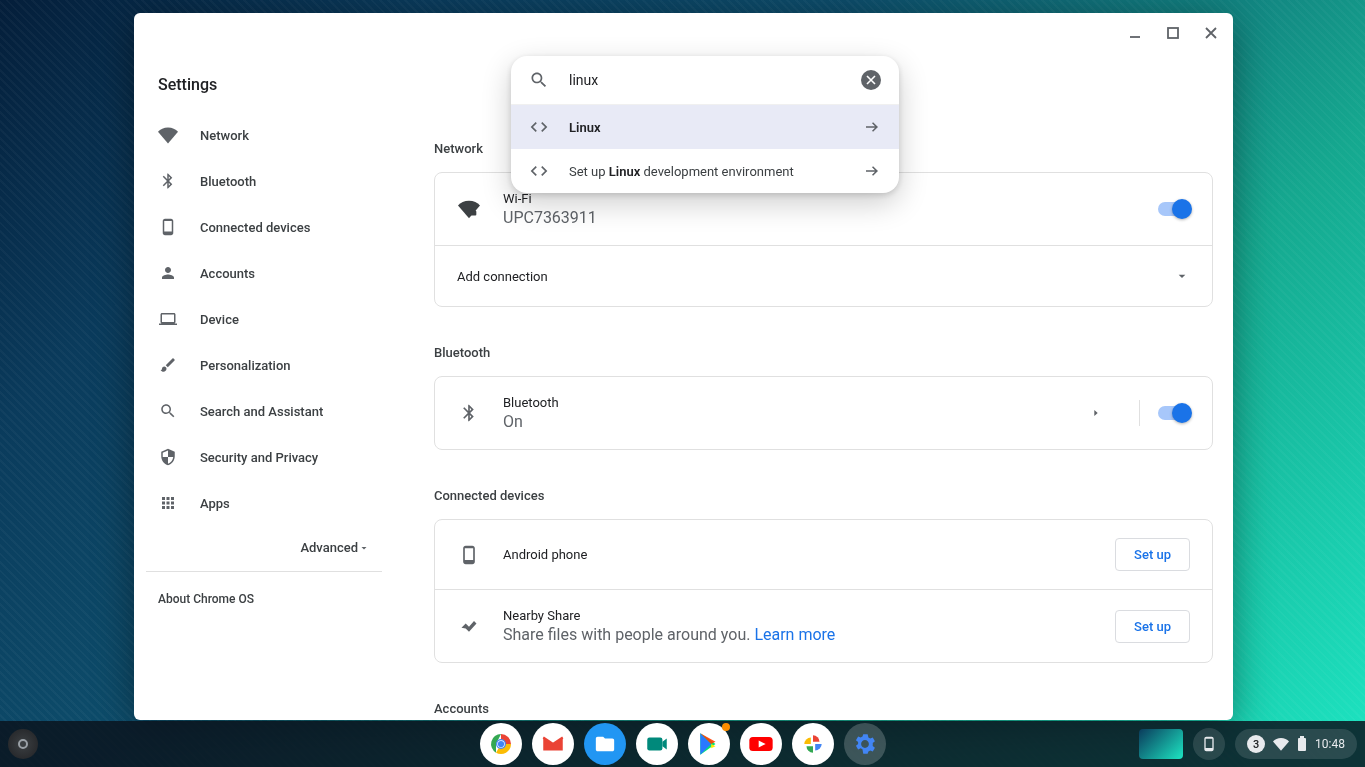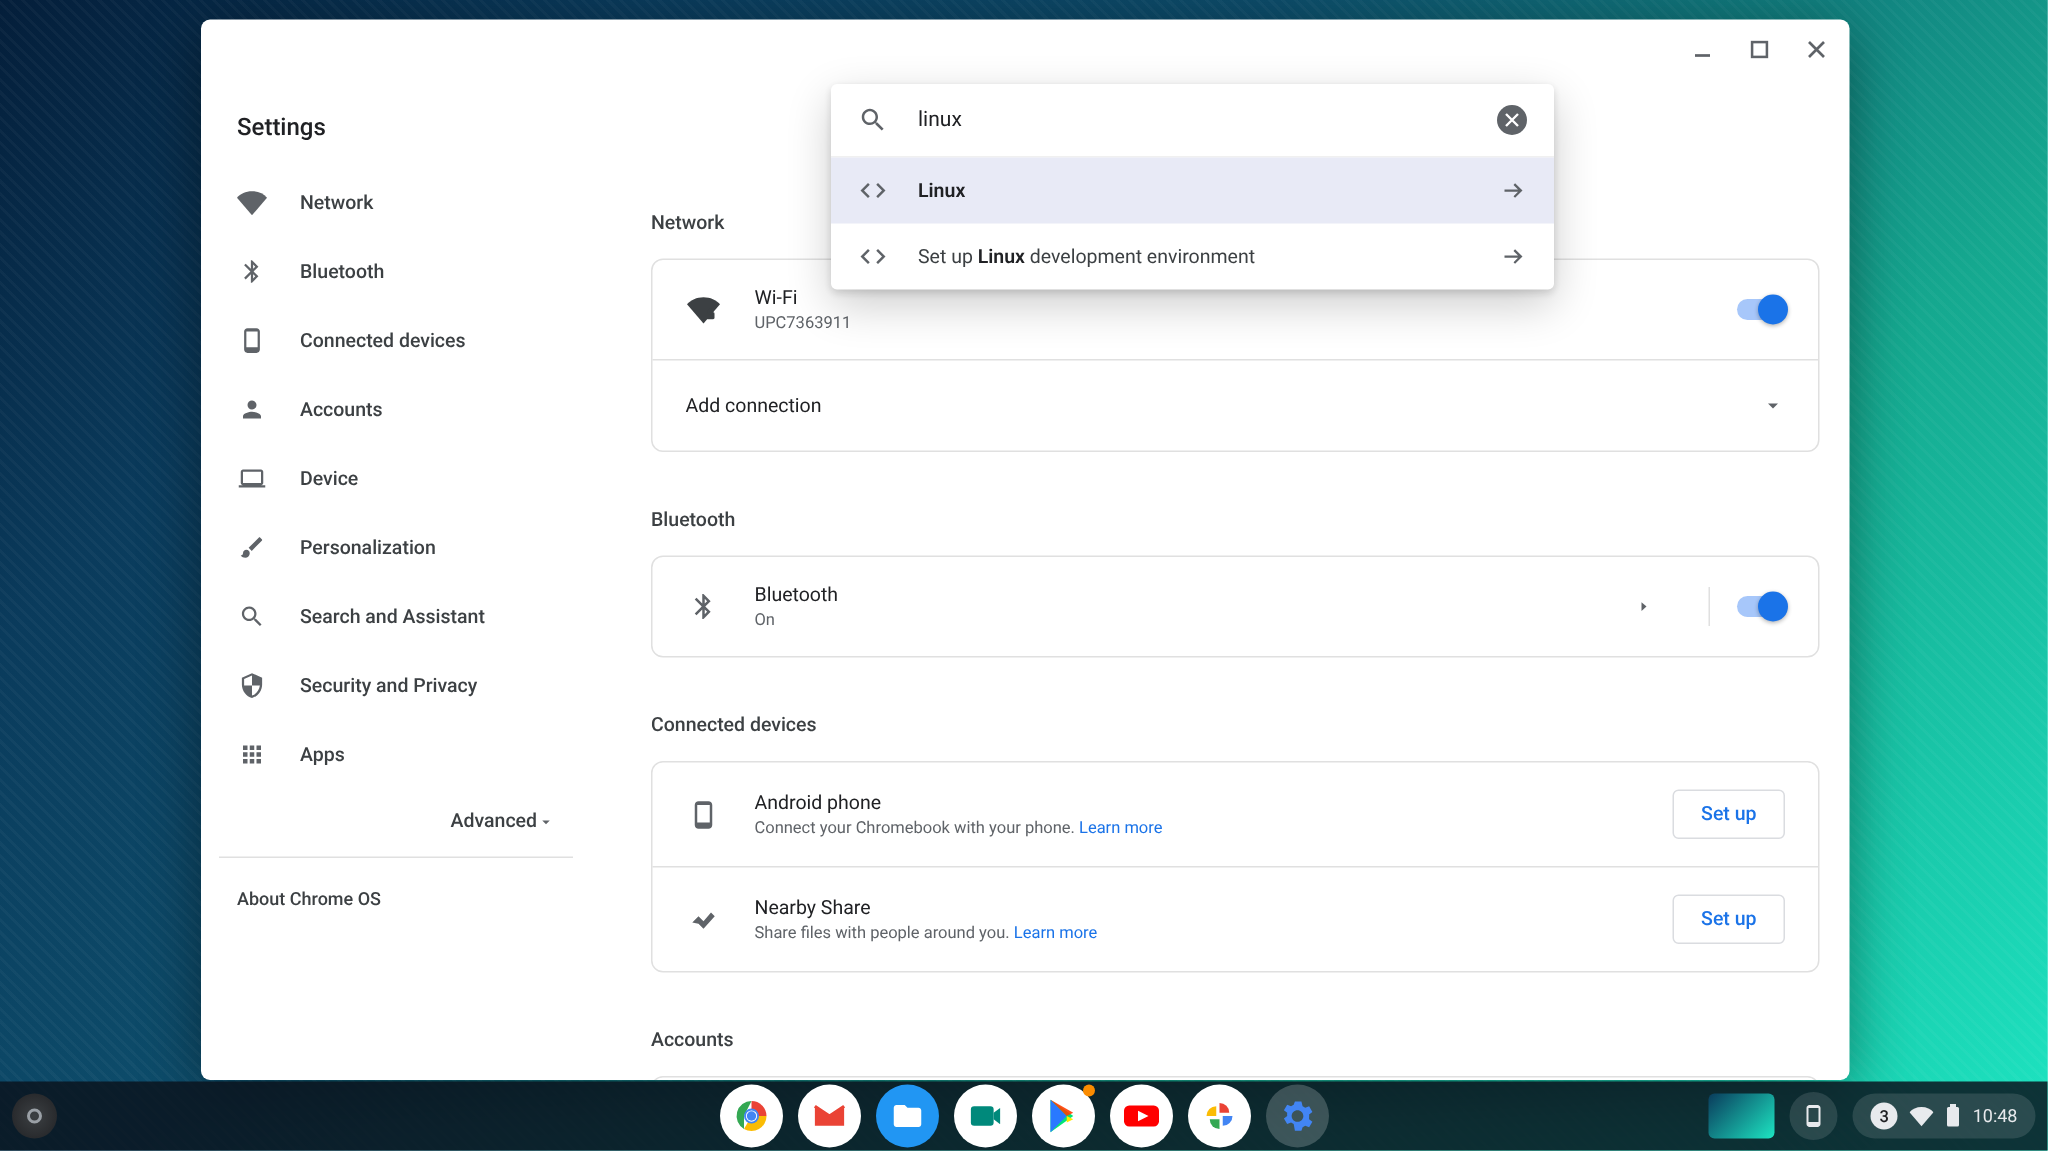--- a/index.html
+++ b/index.html
@@ -20,30 +20,30 @@
 .main { flex: 1; overflow-y: auto; padding: 0 20px 40px 40px; }
 .main::-webkit-scrollbar { width: 0; }
 .section-title { font-size: 13px; font-weight: 500; color: #3c4043; margin: 70px 0 16px; }
 .section-title.later { margin-top: 38px; }
 .card { border: 1px solid #e0e0e0; border-radius: 8px; background: #fff; }
 .row { display: flex; align-items: center; padding: 18px 22px; border-bottom: 1px solid #e0e0e0; }
 .row:last-child { border-bottom: none; }
 .row .ricon { width: 24px; display: flex; justify-content: center; color: #5f6368; margin-right: 22px; }
 .row .rtext { flex: 1; }
 .row .rtitle { font-size: 13px; color: #202124; }
-.row .rsub { font-size: 11px; color: #5f6368; margin-top: 2px; }
+.row .rsub { font-size: 16px; color: #5f6368; margin-top: 2px; }
 .row .link { color: #1a73e8; cursor: pointer; }
 .toggle { width: 32px; height: 14px; background: #a7c7fa; border-radius: 7px; position: relative; cursor: pointer; }
 .toggle::after { content: ""; position: absolute; right: -2px; top: -3px; width: 20px; height: 20px; background: #1a73e8; border-radius: 50%; box-shadow: 0 1px 3px rgba(0,0,0,0.3); }
 .caret-right { color: #5f6368; margin-right: 20px; }
 .toggle-wrap { display: flex; align-items: center; gap: 18px; }
 .toggle-divider { width: 1px; height: 26px; background: #e0e0e0; }
 .btn { border: 1px solid #dadce0; background: #fff; color: #1a73e8; font-size: 13px; font-weight: 500; padding: 8px 18px; border-radius: 4px; cursor: pointer; }
 .addrow { padding: 22px; font-size: 13px; color: #202124; display: flex; justify-content: space-between; align-items: center; cursor: pointer; }
-.search-overlay { position: absolute; left: 420px; top: 43px; width: 482px; background: #fff; border-radius: 4px; box-shadow: 0 2px 6px rgba(0,0,0,0.15), 0 10px 30px rgba(0,0,0,0.2); overflow: hidden; }
+.search-overlay { position: absolute; left: 377px; top: 43px; width: 388px; background: #fff; border-radius: 16px; box-shadow: 0 2px 6px rgba(0,0,0,0.15), 0 10px 30px rgba(0,0,0,0.2); overflow: hidden; }
 .search-bar { display: flex; align-items: center; padding: 14px 18px; gap: 20px; }
 .search-bar input { flex: 1; border: none; outline: none; font-size: 14px; color: #202124; }
 .search-bar .clear { width: 20px; height: 20px; background: #5f6368; border-radius: 50%; display: flex; align-items: center; justify-content: center; color: #fff; font-size: 11px; cursor: pointer; }
 .search-sep { height: 1px; background: #f0f0f0; }
 .result { display: flex; align-items: center; padding: 12px 18px; gap: 20px; cursor: pointer; font-size: 13px; color: #3c4043; }
 .result.selected { background: #e8eaf6; }
 .result .arrow { margin-left: auto; color: #5f6368; }
 .result b { font-weight: 600; color: #202124; }
 .shelf { position: absolute; bottom: 0; left: 0; right: 0; height: 46px; background: rgba(10, 20, 30, 0.85); display: flex; align-items: center; padding: 0 8px; }
 .launcher { width: 30px; height: 30px; border-radius: 50%; background: radial-gradient(circle, #3c4043 0%, #202124 100%); display: flex; align-items: center; justify-content: center; cursor: pointer; }
@@ -221,21 +221,20 @@
       <div class="section-title later">Connected devices</div>
       <div class="card">
         <div class="row">
           <div class="ricon">
               <svg width="20" height="20" viewBox="0 0 24 24" fill="#5f6368">
                 <path d="M16 1H8C6.34 1 5 2.34 5 4v16c0 1.66 1.34 3 3 3h8c1.66 0 3-1.34 3-3V4c0-1.66-1.34-3-3-3zm1 17H7V4h10v14z"></path>
               </svg>
             </div>
           <div class="rtext">
             <div class="rtitle">Android phone</div>
-            <div class="rsub"><span>Connect your Chromebook with your phone. </span><span class="link">Learn more</span></div>
           </div>
           <button class="btn">Set up</button>
         </div>
         <div class="row">
           <div class="ricon">
               <svg width="20" height="20" viewBox="0 0 24 24" fill="#5f6368">
                 <path d="M3 14l5-5 4 4 6-7 3 3-9 10-4-4z"></path>
               </svg>
             </div>
           <div class="rtext">

